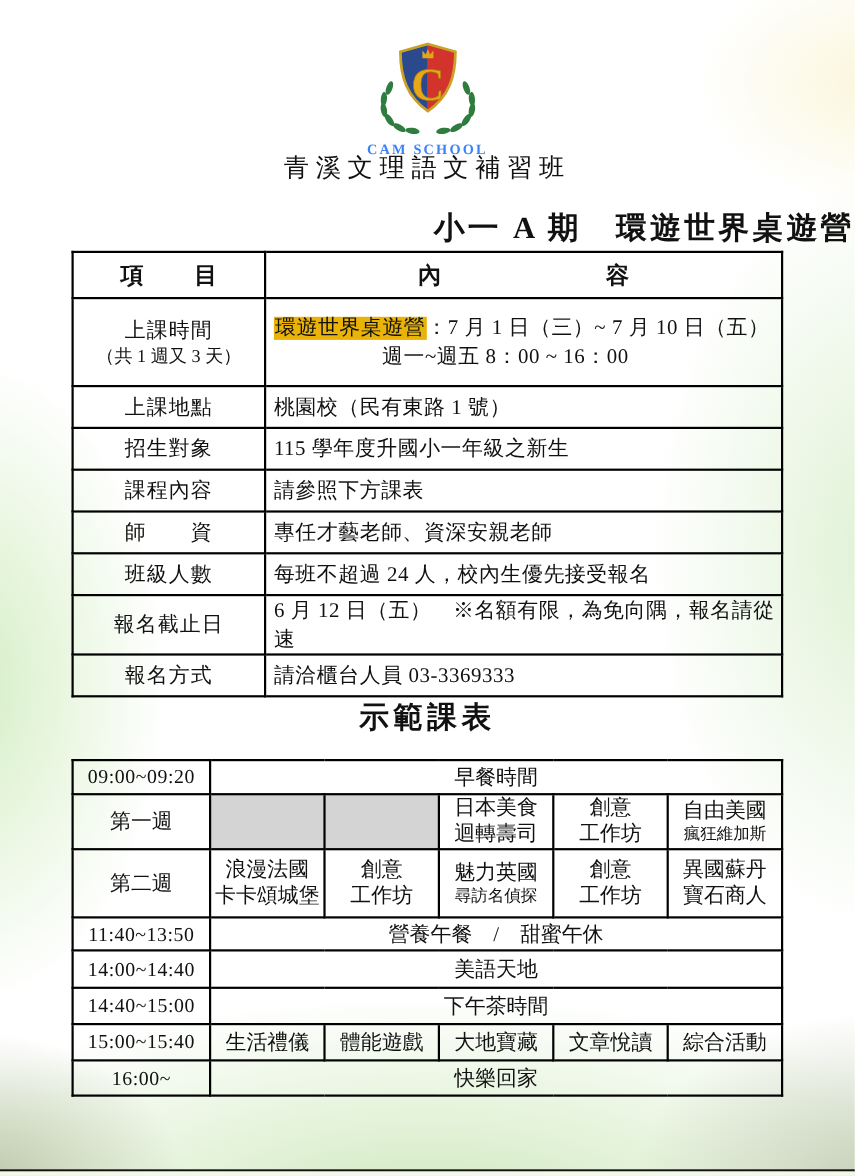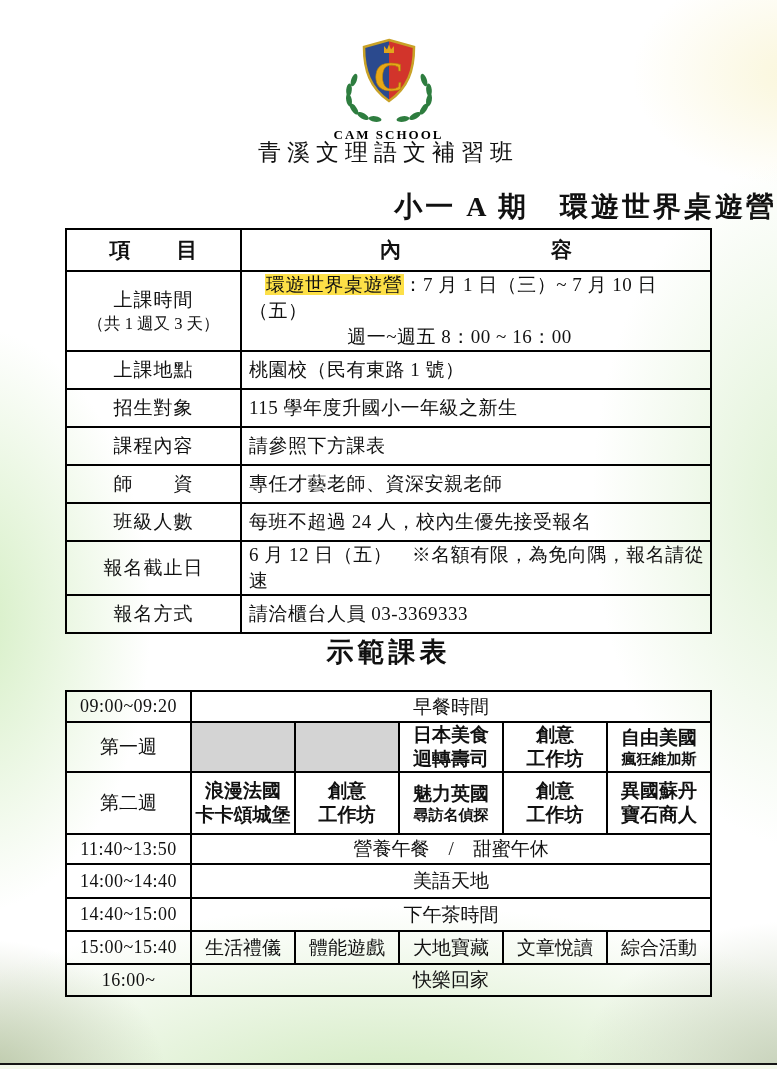--- a/index.html
+++ b/index.html
@@ -10,51 +10,51 @@
       radial-gradient(ellipse 260px 200px at -2% 101%, #b9c6a6 0%, rgba(185,198,166,0) 70%),
       radial-gradient(ellipse 300px 220px at 102% 101%, #c4cfb6 0%, rgba(196,207,182,0) 72%),
       radial-gradient(ellipse 700px 260px at 50% 103%, #cfe9bd 0%, rgba(207,233,189,0) 75%),
       radial-gradient(ellipse 260px 420px at -4% 58%, #d4eec3 0%, rgba(212,238,195,0) 70%),
       radial-gradient(ellipse 300px 480px at 104% 47%, #def1d3 0%, rgba(222,241,211,0) 72%),
       radial-gradient(ellipse 240px 160px at 103% 7%, #faf6da 0%, rgba(250,246,218,0) 70%),
       #ffffff;
   }
   .logo-wrap{position:absolute;top:36px;left:0;right:0;text-align:center;}
   .logo-box{display:inline-block;background:#fff;padding:2px 10px 4px;}
-  .logo-text{font-weight:bold;font-size:13px;letter-spacing:2px;color:#000000;margin-top:1px;
+  .logo-text{font-weight:bold;font-size:13px;letter-spacing:2px;color:#3b82f6;margin-top:1px;
     font-family:"Liberation Serif","DejaVu Serif",serif;}
   .school-name{position:absolute;top:137px;left:0;right:0;text-align:center;
     font-size:23px;letter-spacing:6px;}
   .main-title{position:absolute;top:188px;left:0;right:0;text-align:right;
     font-size:28px;font-weight:600;letter-spacing:3px;margin:0;}
   table{border-collapse:collapse;table-layout:fixed;}
   td,th{border:2px solid #000;padding:0;vertical-align:middle;}
   .info{position:absolute;left:65px;top:228px;width:647px;}
   .info .c-item{width:175px;}
   .info th{font-size:21px;font-weight:700;height:40px;}
   .hdr-pair{display:flex;justify-content:center;align-items:center;}
   .gap-s{column-gap:46px;}
   .gap-l{column-gap:150px;}
   .info td.item{ text-align:center;font-size:19px;letter-spacing:1px;}
   .info td.content{font-size:19px;padding-left:7px;letter-spacing:0.5px;}
   .info tr.r0{height:80px;}
   .info tr.rr{height:38px;}
   .item-sub{font-size:16.5px;letter-spacing:0;}
-  .hl{background:#fde047;padding:0 1px;margin-left:16px;}
+  .hl{background:#eab308;padding:0 1px;}
   .line2{text-align:center;padding-right:40px;}
   .sched-title{position:absolute;top:622px;left:0;right:0;text-align:center;
     font-size:27px;font-weight:600;letter-spacing:4px;margin:12px;}
   .sched{position:absolute;left:65px;top:690px;width:647px;font-size:19px;}
   .sched .c-time{width:125px;}
   .sched .c-day{width:104px;}
   .sched td{text-align:center;}
   .sched .hrow{height:37px;font-weight:400;}
   .sched .time{font-size:18px;letter-spacing:0.5px;}
   .gray{background:#d4d4d4;}
-  .cell2 .l1,.cell2 .l2{line-height:1.25;font-weight:bold;}
+  .cell2 .l1,.cell2 .l2{line-height:1.25;}
   .small{font-size:15px;}
   .r-b{height:31px;} .r-w1{height:50px;} .r-w2{height:62px;}
   .r-lu{height:30px;} .r-en{height:34px;} .r-te{height:33px;}
   .r-ac{height:33px;} .r-ho{height:32px;margin-top:36px;}
   .bottom-line{position:absolute;left:0;top:1063px;width:777px;height:2px;background:#141414;}
   .bottom-strip{position:absolute;left:0;top:1065px;width:777px;height:4px;background:#f3f8eb;}
 </style>
 </head>
 <body>
 

